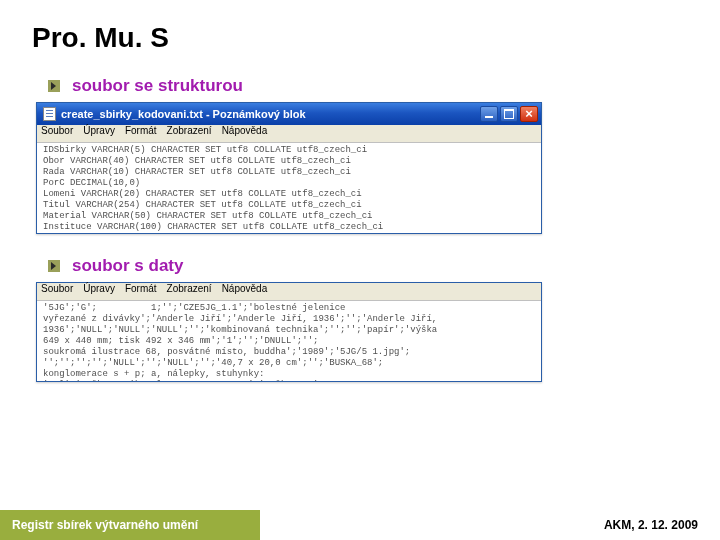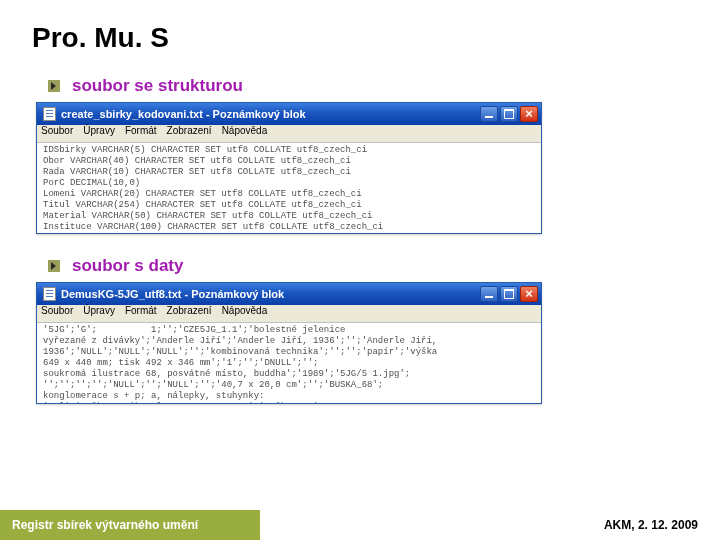--- a/index.html
+++ b/index.html
@@ -226,31 +226,20 @@
 Material VARCHAR(50) CHARACTER SET utf8 COLLATE utf8_czech_ci
 Instituce VARCHAR(100) CHARACTER SET utf8 COLLATE utf8_czech_ci
 Autor VARCHAR(50) CHARACTER SET utf8 COLLATE utf8_czech_ci</div>
   </div>
 
   <div class="section">
     <span class="bullet"></span>
     <span class="section-label">soubor s daty</span>
   </div>
   <div class="window w2">
-    <div class="titlebar">
-      <div class="titlebar-left">
-        <span class="app-icon"></span>
-        <span class="titlebar-text">DemusKG-5JG_utf8.txt - Poznámkový blok</span>
-      </div>
-      <div class="win-buttons">
-        <span class="win-btn min"></span>
-        <span class="win-btn max"></span>
-        <span class="win-btn close"></span>
-      </div>
-    </div>
     <div class="menubar">
       <span class="menu-item">Soubor</span>
       <span class="menu-item">Úpravy</span>
       <span class="menu-item">Formát</span>
       <span class="menu-item">Zobrazení</span>
       <span class="menu-item">Nápověda</span>
     </div>
     <div class="content">'5JG';'G';          1;'';'CZE5JG_1.1';'bolestné jelenice
 vyřezané z divávky';'Anderle Jiří';'Anderle Jiří, 1936';'';'Anderle Jiří,
 1936';'NULL';'NULL';'NULL';'';'kombinovaná technika';'';'';'papír';'výška

